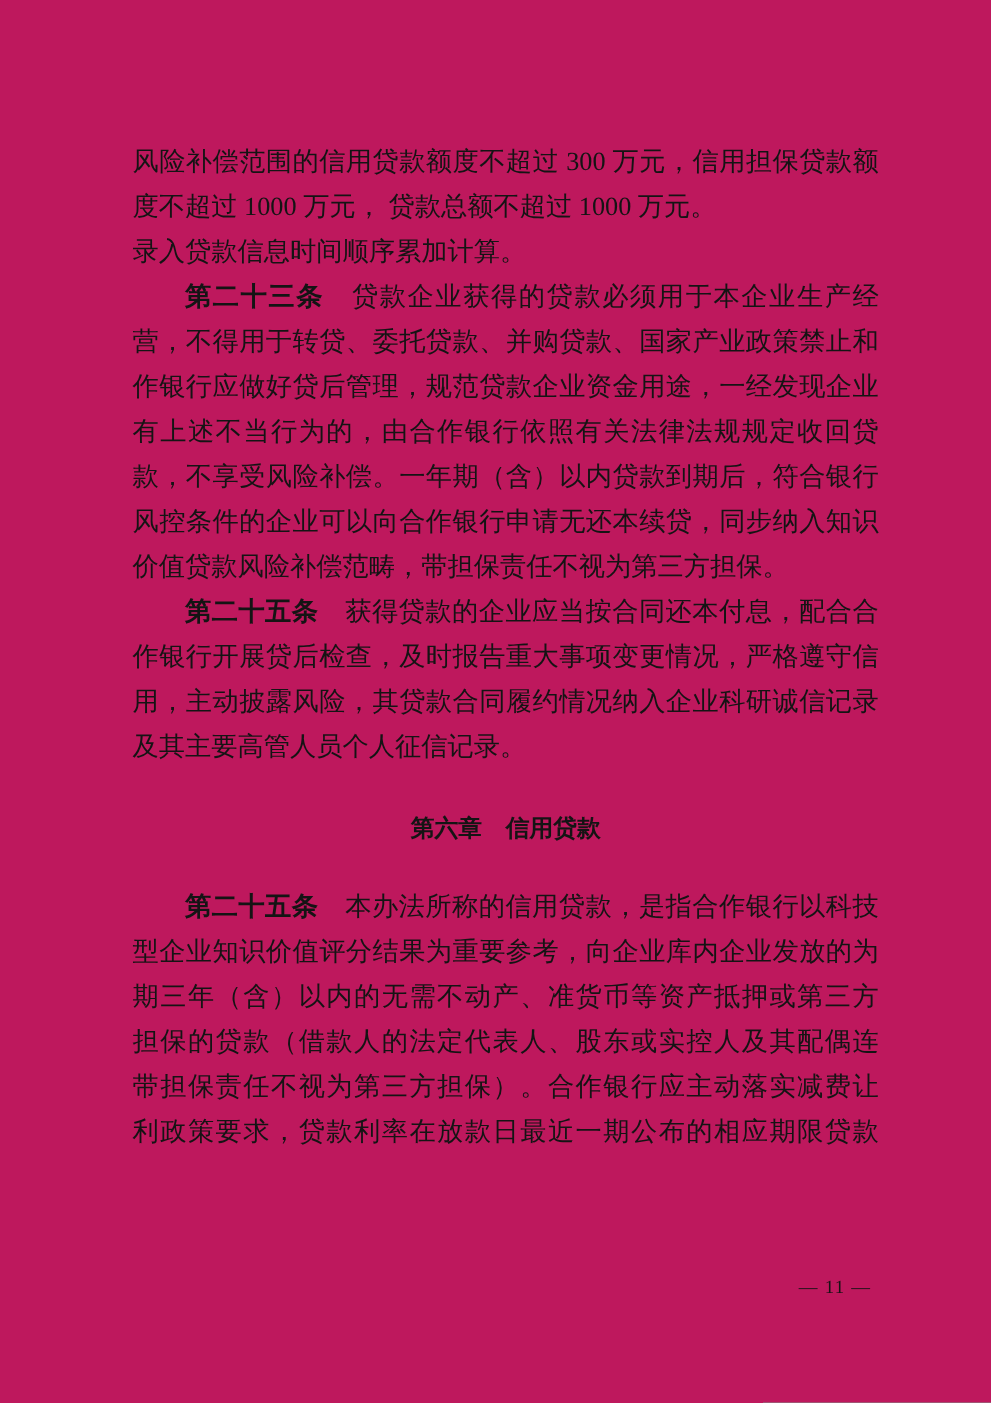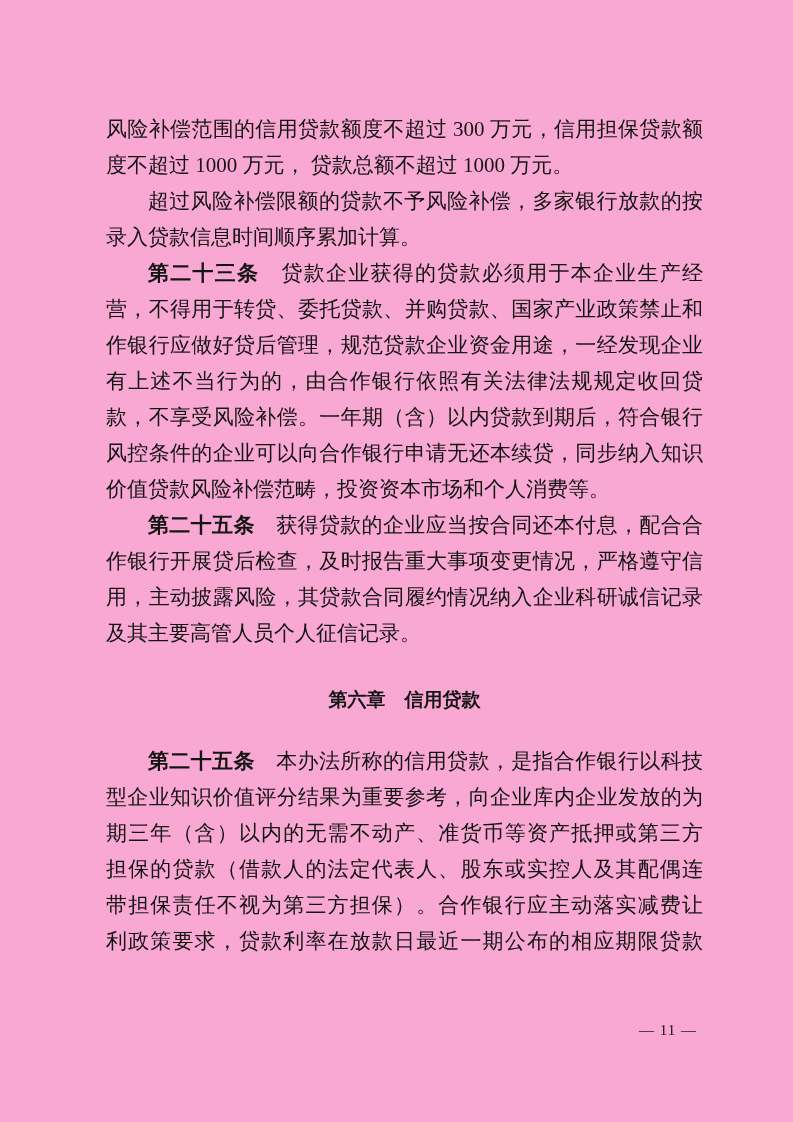--- a/index.html
+++ b/index.html
@@ -1,21 +1,21 @@
 <!DOCTYPE html>
 <html><head>
 <meta charset="utf-8">
 <style>
   html, body { margin: 0; padding: 0; background: #888; }
   .sheet {
     position: relative;
     width: 793px;
     height: 1122px;
     margin: 0 auto;
-    background: #f9a8d4;
+    background: #be185d;
     font-family: "Liberation Serif", "DejaVu Serif", serif;
     color: #141414;
     overflow: hidden;
   }
   .doc-body {
     position: absolute;
     left: 106px;
     top: 111px;
     width: 597px;
   }
@@ -46,29 +46,28 @@
     color: #141414;
   }
 </style>
 </head>
 <body>
 
 <div class="sheet">
   <div class="doc-body" id="doc-body">
       <div class="line just"><span>风险补偿范围的信用贷款额度不超过 300 万元，信用担保贷款额</span></div>
       <div class="line"><span>度不超过 1000 万元， 贷款总额不超过 1000 万元。</span></div>
-      <div class="line indent just"><span>超过风险补偿限额的贷款不予风险补偿，多家银行放款的按</span></div>
       <div class="line"><span>录入贷款信息时间顺序累加计算。</span></div>
       <div class="line indent just"><span class="art-num">第二十三条</span><span>　贷款企业获得的贷款必须用于本企业生产经</span></div>
       <div class="line just"><span>营，不得用于转贷、委托贷款、并购贷款、国家产业政策禁止和</span></div>
       <div class="line just"><span>作银行应做好贷后管理，规范贷款企业资金用途，一经发现企业</span></div>
       <div class="line just"><span>有上述不当行为的，由合作银行依照有关法律法规规定收回贷</span></div>
       <div class="line just"><span>款，不享受风险补偿。一年期（含）以内贷款到期后，符合银行</span></div>
       <div class="line just"><span>风控条件的企业可以向合作银行申请无还本续贷，同步纳入知识</span></div>
-      <div class="line"><span>价值贷款风险补偿范畴，投资资本市场和个人消费等。</span></div>
+      <div class="line"><span>价值贷款风险补偿范畴，带担保责任不视为第三方担保。</span></div>
       <div class="line indent just"><span class="art-num">第二十五条</span><span>　获得贷款的企业应当按合同还本付息，配合合</span></div>
       <div class="line just"><span>作银行开展贷后检查，及时报告重大事项变更情况，严格遵守信</span></div>
       <div class="line just"><span>用，主动披露风险，其贷款合同履约情况纳入企业科研诚信记录</span></div>
       <div class="line"><span>及其主要高管人员个人征信记录。</span></div>
       <div class="line heading"><span>第六章　信用贷款</span></div>
       <div class="line indent just"><span class="art-num">第二十五条</span><span>　本办法所称的信用贷款，是指合作银行以科技</span></div>
       <div class="line just"><span>型企业知识价值评分结果为重要参考，向企业库内企业发放的为</span></div>
       <div class="line just"><span>期三年（含）以内的无需不动产、准货币等资产抵押或第三方</span></div>
       <div class="line just"><span>担保的贷款（借款人的法定代表人、股东或实控人及其配偶连</span></div>
       <div class="line just"><span>带担保责任不视为第三方担保）。合作银行应主动落实减费让</span></div>

